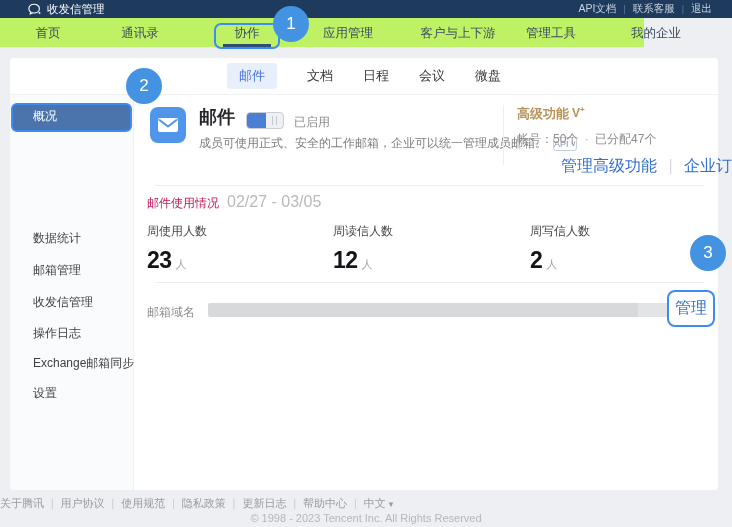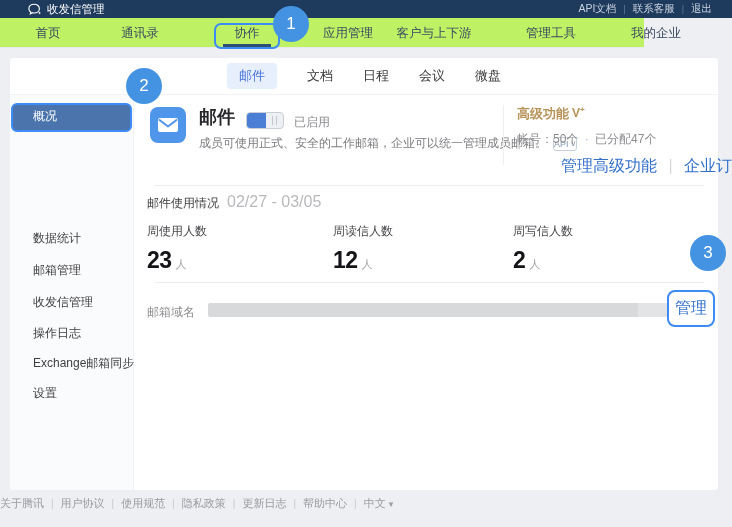--- a/index.html
+++ b/index.html
@@ -63,21 +63,21 @@
   .vip-icon::before { content:"V"; }
   .vip-icon::after { content:"+"; font-size:8px; vertical-align:super; }
   .premium-line2 { margin-top:8px; font-size:12px; color:#8c8c90; white-space:nowrap; }
   .premium-line2 .dot { color:#9fb6d8; margin:0 3px; }
   .premium-line3 { margin-top:8px; font-size:16px; white-space:nowrap;margin-left:44px; }
   .plink { color:#3370cc; cursor:pointer; }
   .psep { color:#d8d8d8; margin:0 7px; }
 
   .hdivider1 { position:absolute; left:20px; width:549px; top:90px; border-top:1px solid #ececee; }
   .usage-row { position:absolute; left:12px; top:98px; display:flex; align-items:baseline; gap:8px; }
-  .usage-title { font-size:12px; color:#404040; }
+  .usage-title { font-size:12px; color:#be185d; }
   .usage-date { font-size:16px; color:#b9b9bd; }
   .stat-col { position:absolute; top:128px; }
   .stat-col .slabel { font-size:12px; color:#48484c; }
   .stat-val { margin-top:7px; display:flex; align-items:baseline; }
   .stat-val .num { font-size:23px; font-weight:bold; color:#141419; letter-spacing:-0.5px; }
   .stat-val .unit { font-size:11px; color:#a5a5a9; margin-left:4px; }
   .hdivider2 { position:absolute; left:20px; width:549px; top:187px; border-top:1px solid #ececee; }
 
   .domain-label { position:absolute; left:12px; top:209px; font-size:12px; color:#8e8e92; }
   .domain-bar { position:absolute; left:73px; top:208px; width:467px; height:14px; border-radius:2px;
@@ -122,21 +122,21 @@
       <span class="tsep">|</span>
       <span class="tlink">退出</span>
     </div>
   </div>
 
   <div class="navbar">
     <span class="nav-item" style="left:48px">首页</span>
     <span class="nav-item" style="left:140px">通讯录</span>
     <span class="nav-item" style="left:247px">协作</span>
     <span class="nav-item" style="left:348px">应用管理</span>
-    <span class="nav-item" style="left:434px">客户与上下游</span>
+    <span class="nav-item" style="left:458px">客户与上下游</span>
     <span class="nav-item" style="left:551px">管理工具</span>
     <span class="nav-item" style="left:656px">我的企业</span>
   </div>
   <div class="nav-underline"></div>
 
   <div class="panel">
 
     <div class="tabrow">
       <span class="tab active">邮件</span>
       <span class="tab">文档</span>
@@ -212,21 +212,21 @@
           <span class="unit">人</span>
         </div>
       </div>
       <div class="stat-col" style="left:198px">
         <div class="slabel">周读信人数</div>
         <div class="stat-val">
           <span class="num">12</span>
           <span class="unit">人</span>
         </div>
       </div>
-      <div class="stat-col" style="left:378px">
+      <div class="stat-col" style="left:395px">
         <div class="slabel">周写信人数</div>
         <div class="stat-val">
           <span class="num">2</span>
           <span class="unit">人</span>
         </div>
       </div>
 
       <div class="hdivider2"></div>
 
       <div class="domain-label">邮箱域名</div>
@@ -246,19 +246,20 @@
     <span class="flink">使用规范</span>
     <span class="fsep">|</span>
     <span class="flink">隐私政策</span>
     <span class="fsep">|</span>
     <span class="flink">更新日志</span>
     <span class="fsep">|</span>
     <span class="flink">帮助中心</span>
     <span class="fsep">|</span>
     <span class="flang">中文</span>
   </div>
+  <div class="copyright">© 1998 - 2023 Tencent Inc. All Rights Reserved</div>
 
   <div class="ann-box" style="left:214px; top:23px; width:66px; height:26px;"></div>
   <div class="marker" style="left:273px; top:6px;">1</div>
   <div class="marker" style="left:126px; top:68px;">2</div>
   <div class="marker" style="left:690px; top:235px;">3</div>
 
 </div>
 
 </body></html>

